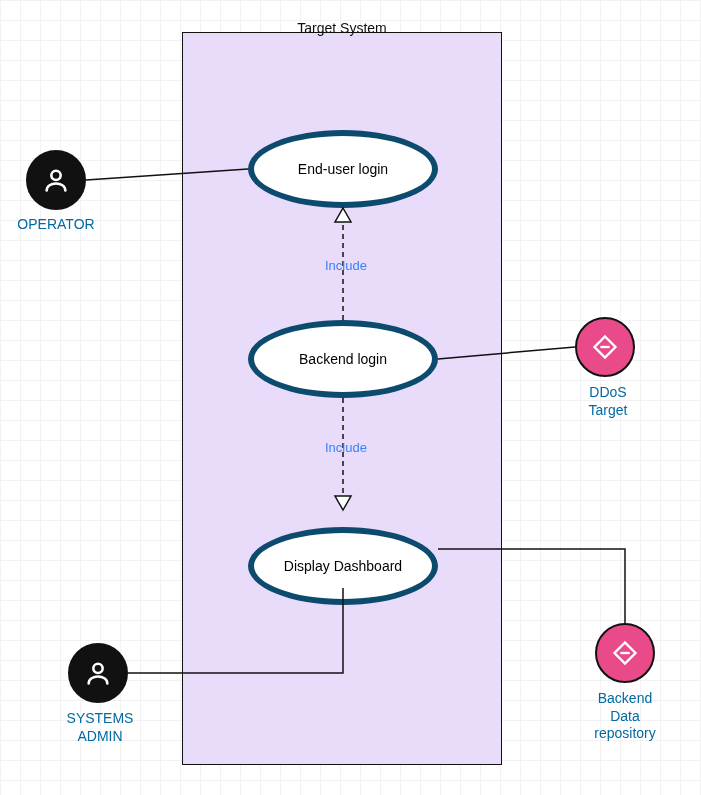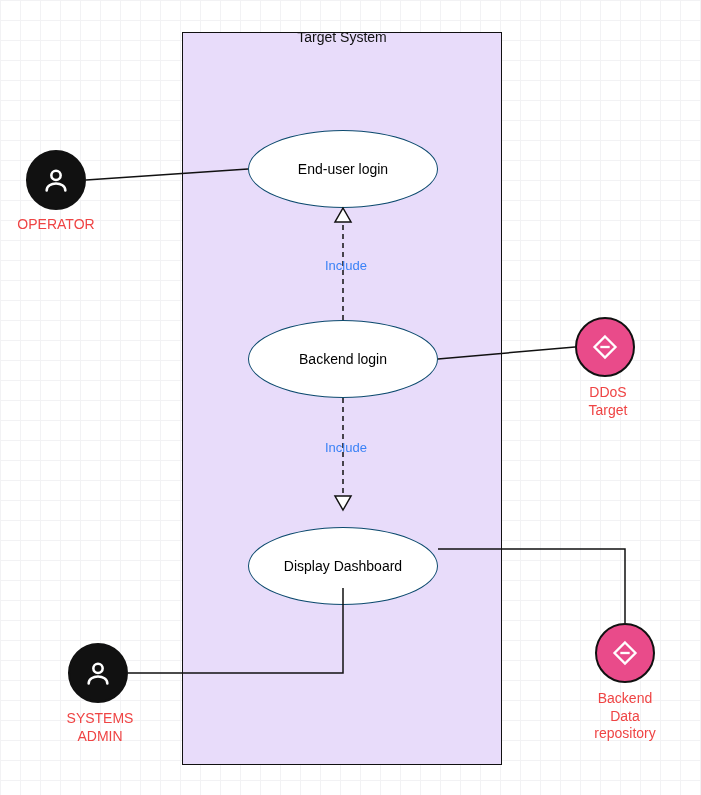--- a/index.html
+++ b/index.html
@@ -25,21 +25,21 @@
   }
   .system-title {
     position: absolute;
     text-align: center;
     font-size: 14px;
     color: #111;
   }
   .usecase {
     position: absolute;
     background: #fff;
-    border: 1px solid #0c4a6e;
+    border: 6px solid #0c4a6e;
     border-radius: 50%;
     display: flex;
     align-items: center;
     justify-content: center;
     font-size: 14px;
     text-align: center;
     padding: 4px 8px;
   }
   .actor-circle {
     position: absolute;
@@ -47,21 +47,21 @@
     display: flex;
     align-items: center;
     justify-content: center;
     border: 2px solid #111;
   }
   .actor-black { background: #111; }
   .actor-pink { background: #e94b8a; }
   .actor-label {
     position: absolute;
     font-size: 14px;
-    color: #ef4444;
+    color: #0369a1;
     text-align: center;
     line-height: 1.25;
   }
   .rel-label {
     position: absolute;
     font-size: 13px;
     color: #3b82f6;
     background: transparent;
   }
   svg.overlay {
@@ -71,21 +71,21 @@
     height: 795px;
     pointer-events: none;
   }
 </style>
 </head>
 <body>
 
 <div class="grid"></div>
 
 <div class="system-box" style="left:182px; top:32px; width:320px; height:733px;"></div>
-<div class="system-title" style="left:182px; top:29px; width:320px;">Target System</div>
+<div class="system-title" style="left:182px; top:20px; width:320px;">Target System</div>
 
 <div class="usecase" style="left:248px; top:130px; width:190px; height:78px;">
   <span>End-user login</span>
 </div>
 <div class="usecase" style="left:248px; top:320px; width:190px; height:78px;">
   <span>Backend login</span>
 </div>
 <div class="usecase" style="left:248px; top:527px; width:190px; height:78px;">
   <span>Display Dashboard</span>
 </div>

